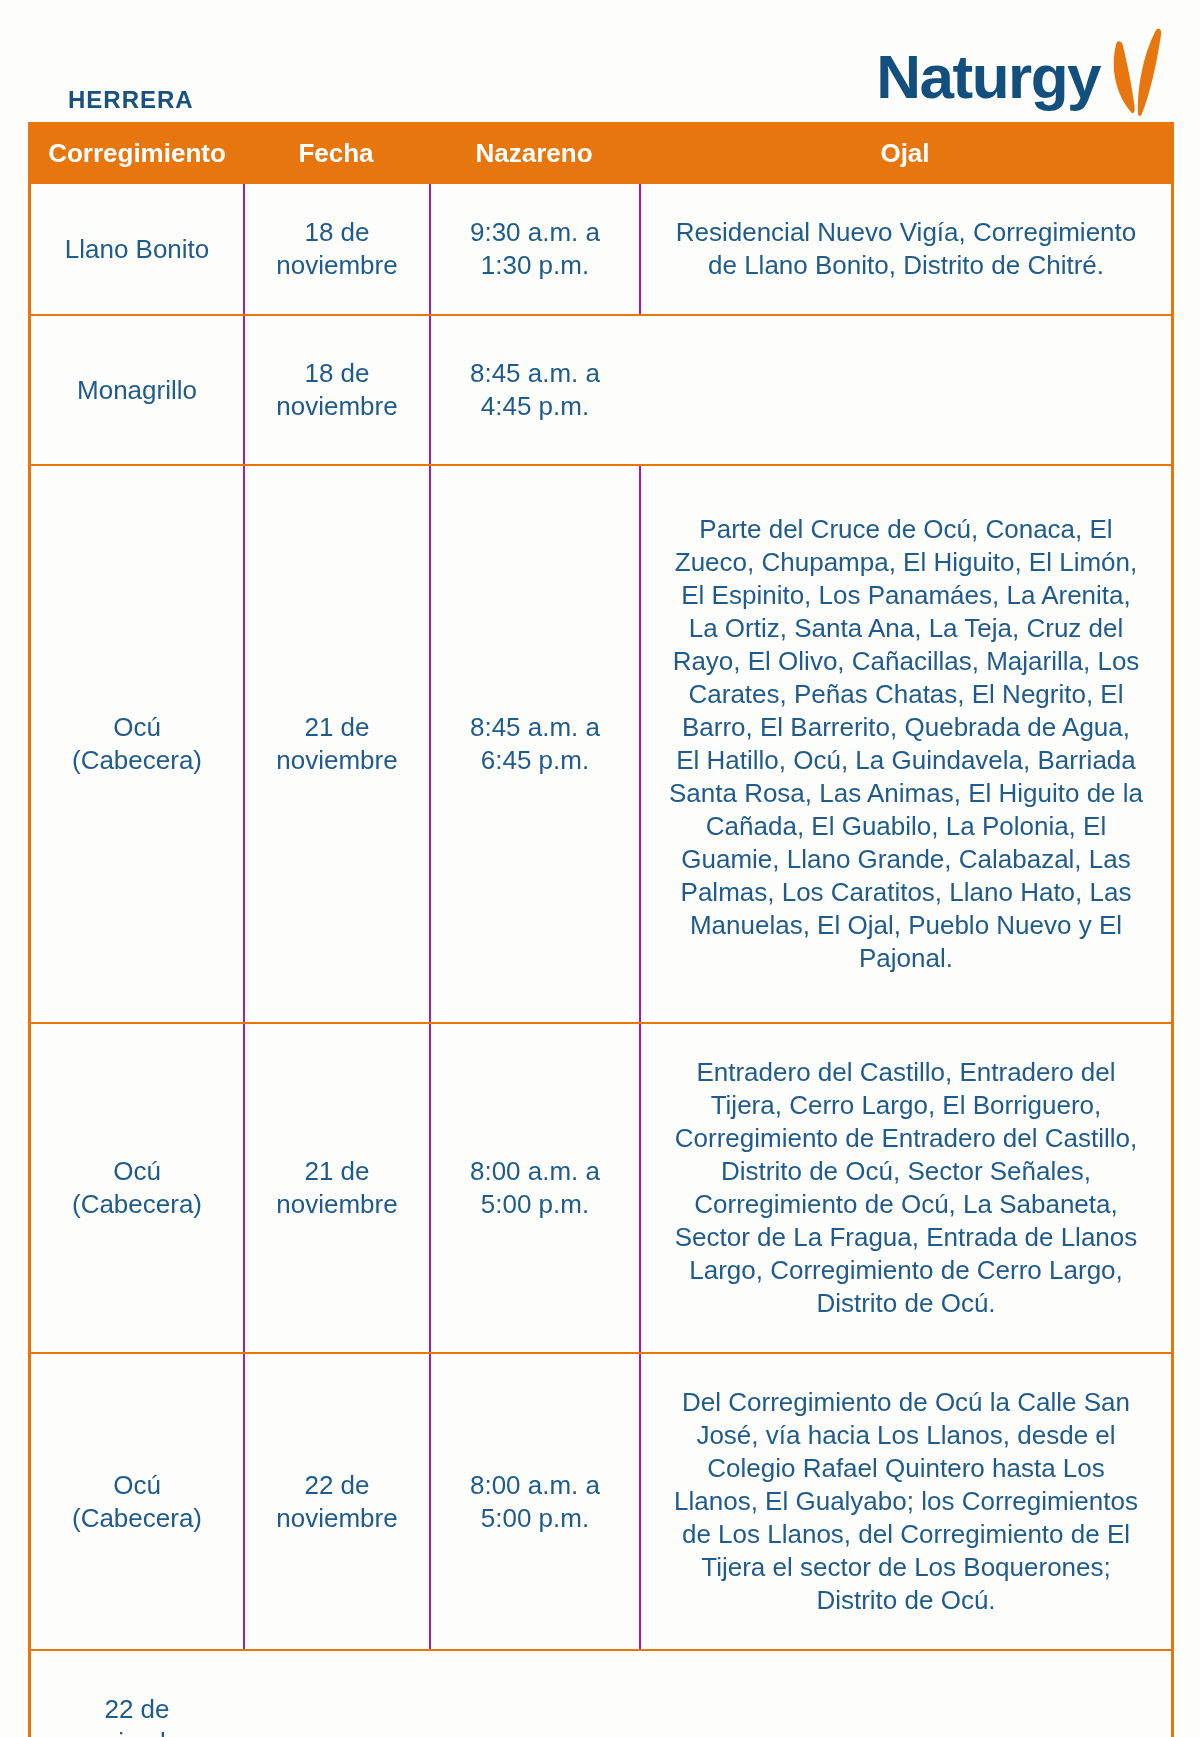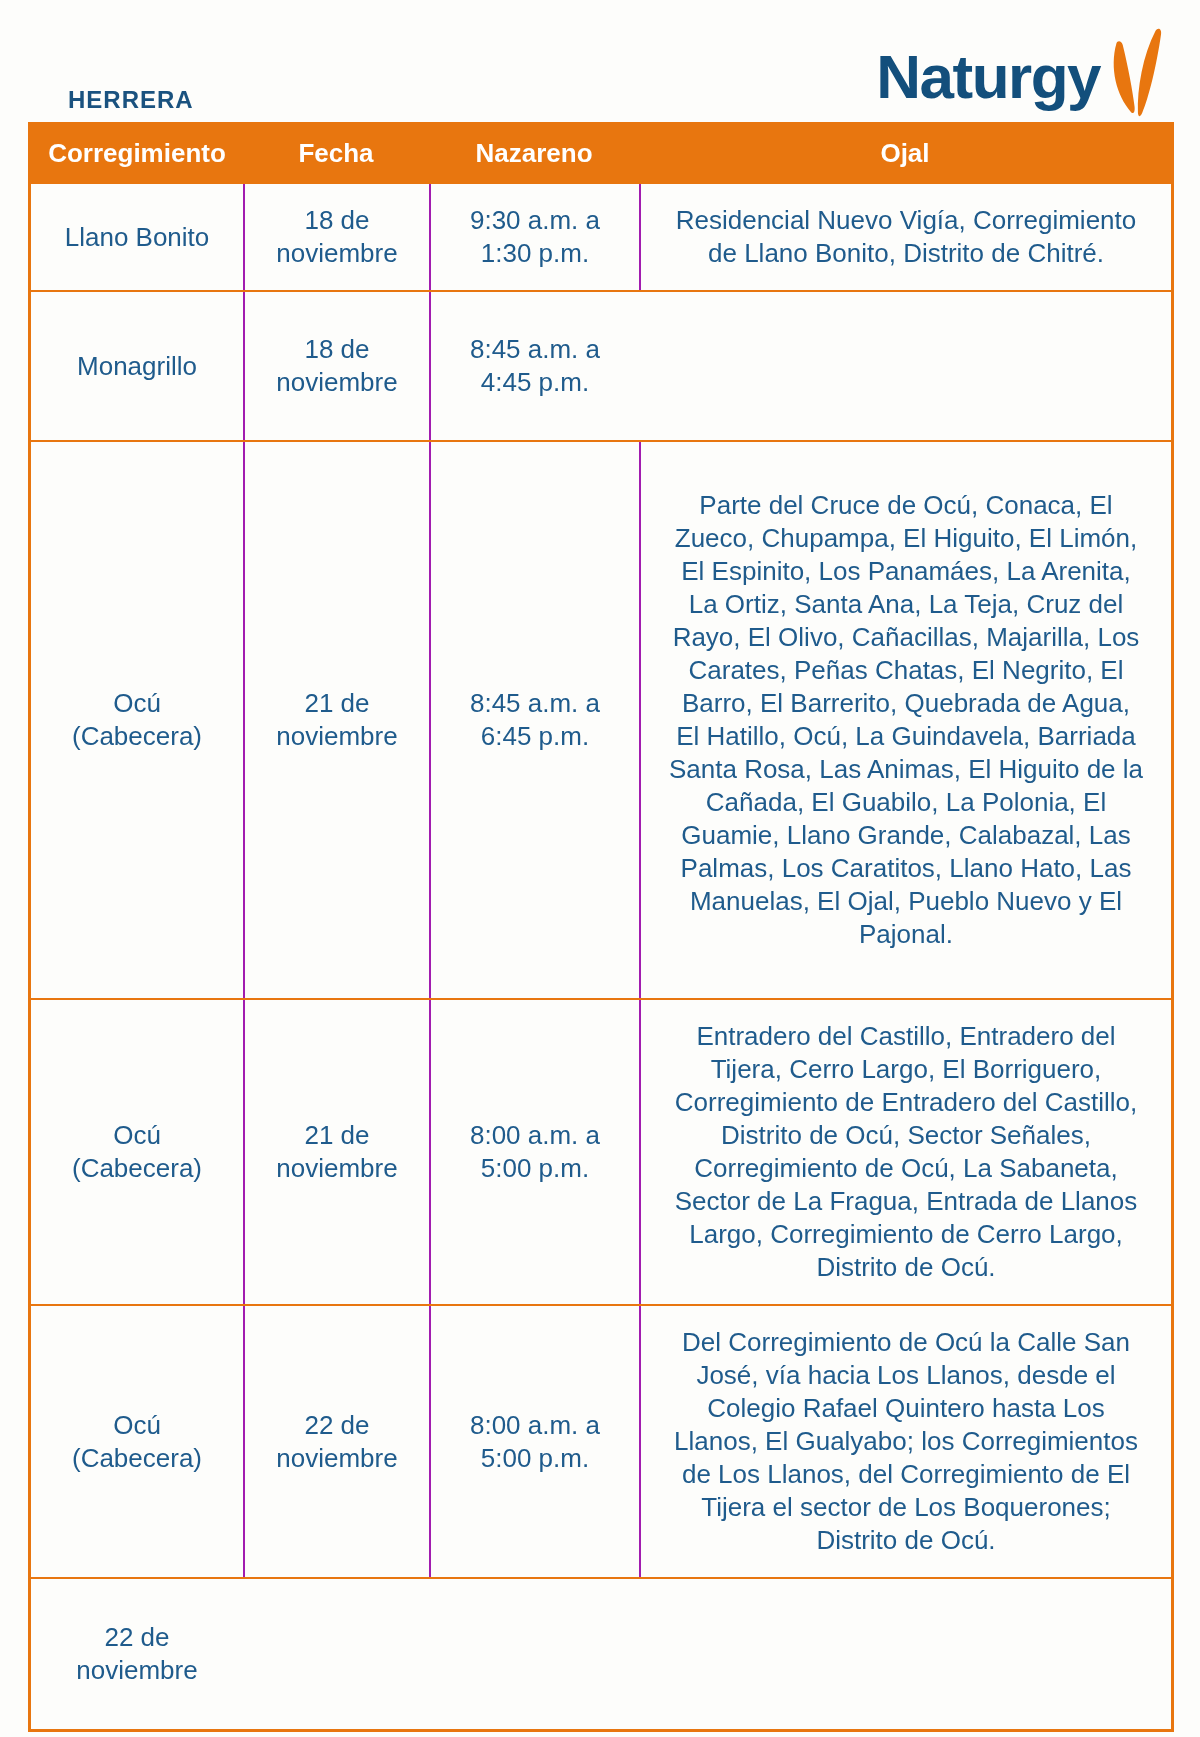--- a/index.html
+++ b/index.html
@@ -83,21 +83,21 @@
     line-height: 1.27;
     padding: 14px 18px;
     white-space: pre-line;
     box-sizing: border-box;
   }
   .cell + .cell {
     border-left: 2px solid #a21caf;
   }
   .cell.zonas {
     white-space: normal;
-    padding: 20px 26px;
+    padding: 32px 26px;
   }
   .trow:nth-child(2) { min-height: 102px; }
   .trow:nth-child(3) { min-height: 148px; }
   .trow:nth-child(4) { min-height: 556px; }
   .trow:nth-child(5) { min-height: 288px; }
   .trow:nth-child(6) { min-height: 226px; }
   .trow:nth-child(7) { min-height: 150px; }
 </style>
 </head>
 <body>

